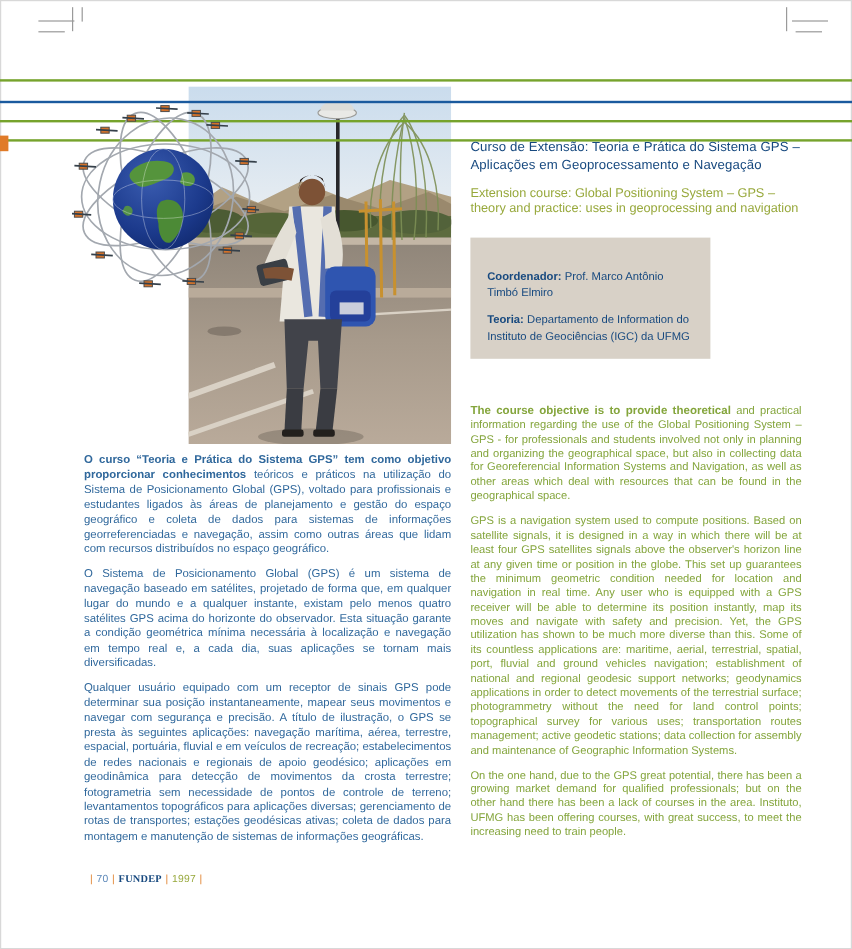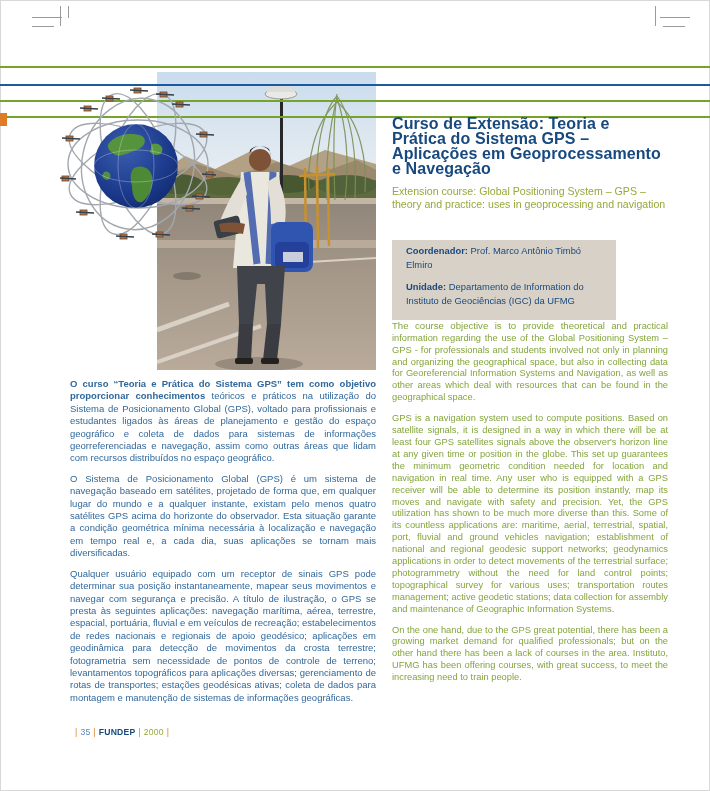--- a/index.html
+++ b/index.html
@@ -18,40 +18,40 @@
   .rule{position:absolute;left:0;width:710px;z-index:2;}
   .rule.green{height:2px;background:var(--rule-green);}
   .rule.blue{height:2px;background:var(--rule-blue);}
   .orange-chip{position:absolute;left:0;top:113px;width:7px;height:13px;background:#e07b28;z-index:2;}
   
   .photo{position:absolute;left:157px;top:72px;width:219px;height:298px;z-index:1;}
   
   .earth{position:absolute;left:60px;top:84px;width:156px;height:164px;z-index:3;}
   
   .rightcol{position:absolute;left:392px;top:116px;width:276px;z-index:4;}
-  .rightcol h1{color:var(--title-navy);font-size:16px;line-height:15px;font-weight:bold;
+  .rightcol h1{color:var(--title-navy);font-size:11px;line-height:15px;font-weight:normal;
                letter-spacing:.1px;margin-bottom:9px;}
-  .subtitle{color:var(--subtitle-olive);font-size:10.6px;line-height:13.4px;margin-bottom:28px;}
-  .infobox{background:var(--box-bg);width:224px;padding:4px 12px 12px 14px;
+  .subtitle{color:var(--subtitle-olive);font-size:10.6px;line-height:13.4px;margin-bottom:16px;}
+  .infobox{background:var(--box-bg);width:200px;padding:25px 12px 12px 14px;margin-bottom:38px;
            color:var(--title-navy);font-size:9.4px;line-height:14px;}
   .infobox .row1{margin-bottom:8px;}
   .infobox b{font-weight:bold;}
   .rightcol .body{color:var(--body-green);font-size:9.3px;line-height:11.9px;
                   text-align:justify;margin-bottom:9px;}
-  .rightcol .body b{font-weight:normal;font-size:9.6px;}
+  .rightcol .body b{font-weight:bold;font-size:9.6px;}
   
   .leftcol{position:absolute;left:70px;top:378px;width:306px;z-index:4;}
   .leftcol p{color:var(--left-blue);font-size:9.5px;line-height:12.4px;
              text-align:justify;margin-bottom:8px;}
   .leftcol b{font-weight:bold;}
   
   .footer{position:absolute;left:72px;top:727px;font-size:8.6px;z-index:4;letter-spacing:.2px;}
   .footer .sep{color:var(--footer-orange);padding:0 3px;}
   .footer .pg{color:#5b87b8;}
-  .footer .brand{color:var(--title-navy);font-weight:bold;}
+  .footer .brand{color:var(--title-navy);font-weight:bold;font-family:Liberation Serif, serif;}
   .footer .yr{color:var(--subtitle-olive);}
 </style>
 </head>
 <body>
 
 <div class="page">
 
   <div class="crop" style="left:32px;top:17px;width:30px;height:1px;"></div>
   <div class="crop" style="left:32px;top:26px;width:22px;height:1px;"></div>
   <div class="crop" style="left:60px;top:6px;width:1px;height:20px;"></div>
@@ -206,30 +206,30 @@
         </g>
       </g>
     </svg>
   </div>
 
   <div class="rightcol">
     <h1>Curso de Extensão: Teoria e Prática do Sistema GPS – Aplicações em Geoprocessamento e Navegação</h1>
     <p class="subtitle">Extension course: Global Positioning System – GPS – theory and practice: uses in geoprocessing and navigation</p>
     <div class="infobox">
       <div class="row1"><b>Coordenador:</b><span> Prof. Marco Antônio Timbó Elmiro</span></div>
-      <div><b>Unidade:</b><span> Departamento de Information do Instituto de Geociências (IGC) da UFMG</span></div>
+      <div><b>Teoria:</b><span> Departamento de Information do Instituto de Geociências (IGC) da UFMG</span></div>
     </div>
     <p class="body"><b>The course objective is to provide theoretical </b><span>and practical information regarding the use of the Global Positioning System – GPS - for professionals and students involved not only in planning and organizing the geographical space, but also in collecting data for Georeferencial Information Systems and Navigation, as well as other areas which deal with resources that can be found in the geographical space.</span></p>
     <p class="body">GPS is a navigation system used to compute positions. Based on satellite signals, it is designed in a way in which there will be at least four GPS satellites signals above the observer's horizon line at any given time or position in the globe. This set up guarantees the minimum geometric condition needed for location and navigation in real time. Any user who is equipped with a GPS receiver will be able to determine its position instantly, map its moves and navigate with safety and precision. Yet, the GPS utilization has shown to be much more diverse than this. Some of its countless applications are: maritime, aerial, terrestrial, spatial, port, fluvial and ground vehicles navigation; establishment of national and regional geodesic support networks; geodynamics applications in order to detect movements of the terrestrial surface; photogrammetry without the need for land control points; topographical survey for various uses; transportation routes management; active geodetic stations; data collection for assembly and maintenance of Geographic Information Systems.</p>
     <p class="body">On the one hand, due to the GPS great potential, there has been a growing market demand for qualified professionals; but on the other hand there has been a lack of courses in the area. Instituto, UFMG has been offering courses, with great success, to meet the increasing need to train people.</p>
   </div>
 
   <div class="leftcol">
     <p><b>O curso “Teoria e Prática do Sistema GPS” tem como objetivo proporcionar conhecimentos </b><span>teóricos e práticos na utilização do Sistema de Posicionamento Global (GPS), voltado para profissionais e estudantes ligados às áreas de planejamento e gestão do espaço geográfico e coleta de dados para sistemas de informações georreferenciadas e navegação, assim como outras áreas que lidam com recursos distribuídos no espaço geográfico.</span></p>
     <p>O Sistema de Posicionamento Global (GPS) é um sistema de navegação baseado em satélites, projetado de forma que, em qualquer lugar do mundo e a qualquer instante, existam pelo menos quatro satélites GPS acima do horizonte do observador. Esta situação garante a condição geométrica mínima necessária à localização e navegação em tempo real e, a cada dia, suas aplicações se tornam mais diversificadas.</p>
     <p>Qualquer usuário equipado com um receptor de sinais GPS pode determinar sua posição instantaneamente, mapear seus movimentos e navegar com segurança e precisão. A título de ilustração, o GPS se presta às seguintes aplicações: navegação marítima, aérea, terrestre, espacial, portuária, fluvial e em veículos de recreação; estabelecimentos de redes nacionais e regionais de apoio geodésico; aplicações em geodinâmica para detecção de movimentos da crosta terrestre; fotogrametria sem necessidade de pontos de controle de terreno; levantamentos topográficos para aplicações diversas; gerenciamento de rotas de transportes; estações geodésicas ativas; coleta de dados para montagem e manutenção de sistemas de informações geográficas.</p>
   </div>
 
   <div class="footer">
-    <span class="sep">|</span><span class="pg">35</span><span class="sep">|</span><span class="brand">FUNDEP</span><span class="sep">|</span><span class="yr">2000</span><span class="sep">|</span>
+    <span class="sep">|</span><span class="pg">70</span><span class="sep">|</span><span class="brand">FUNDEP</span><span class="sep">|</span><span class="yr">1997</span><span class="sep">|</span>
   </div>
 
 </div>
 
 </body></html>

